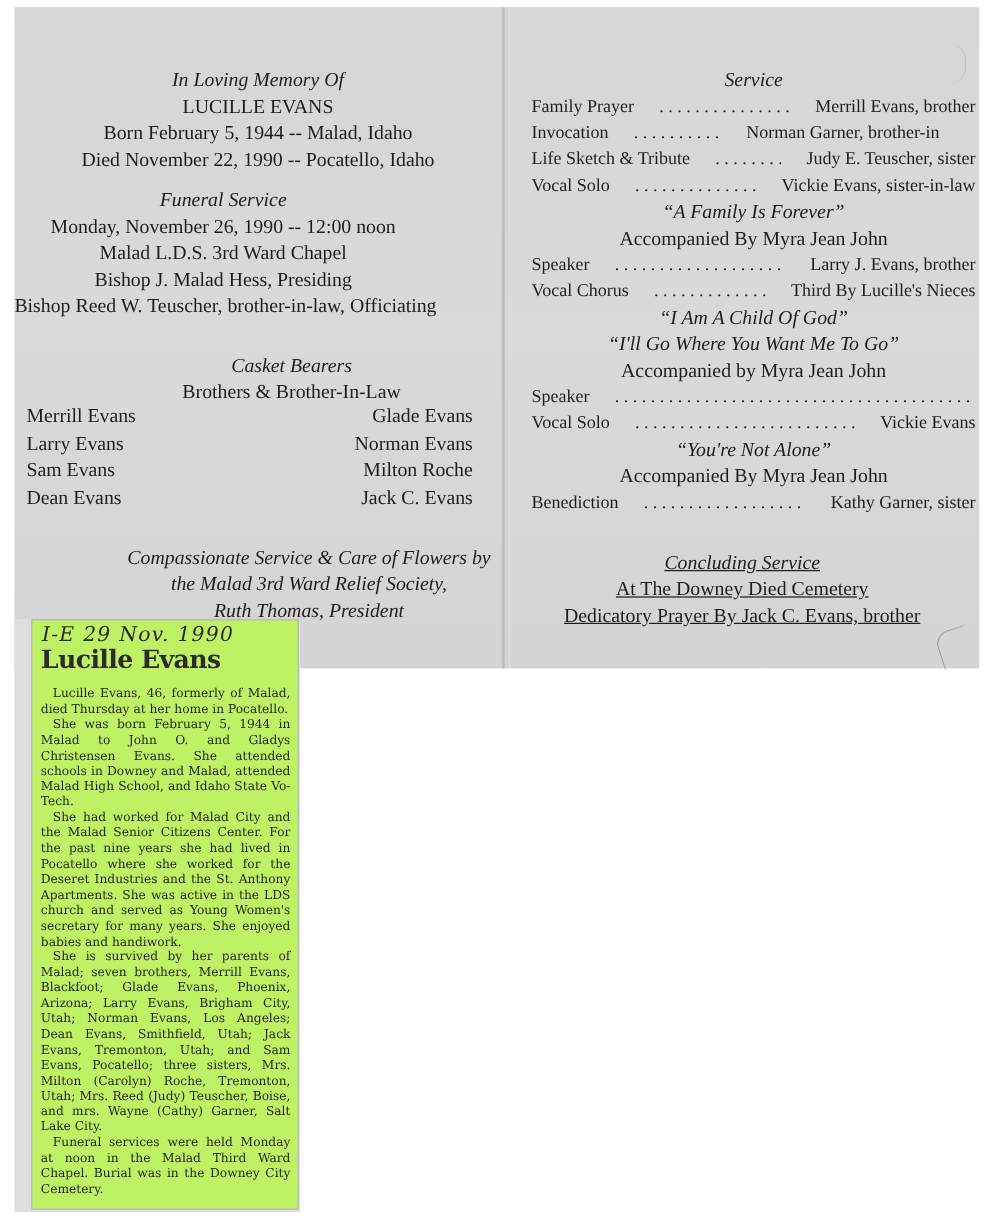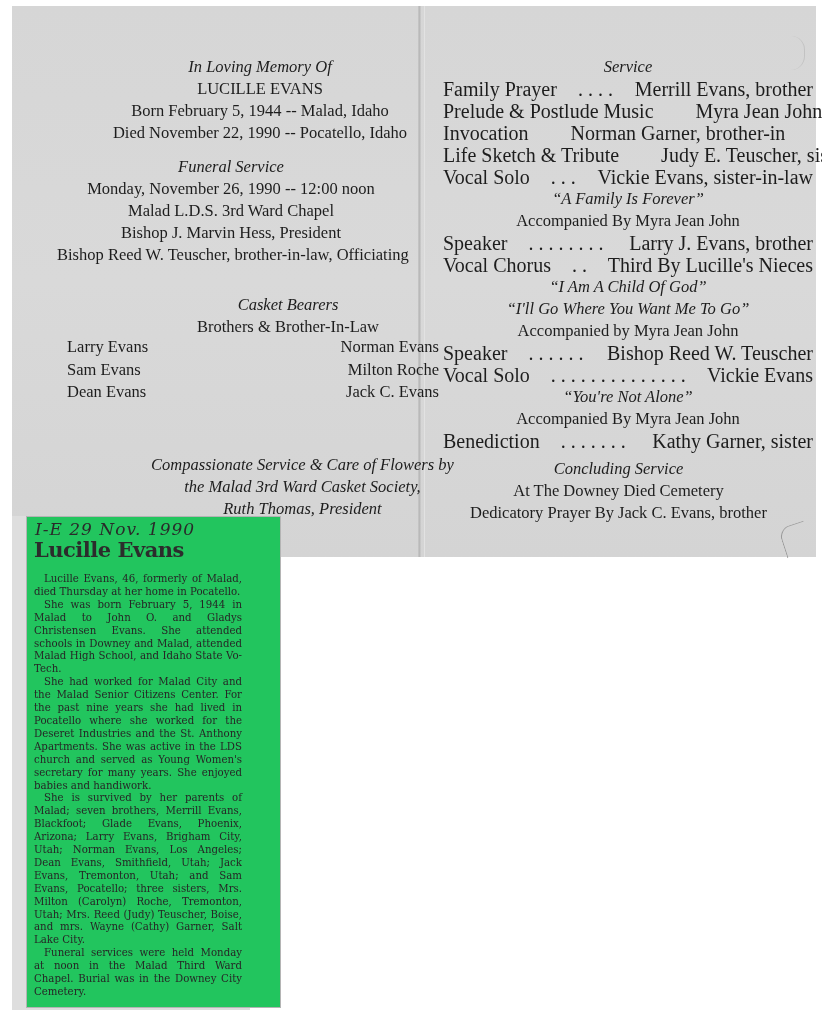--- a/index.html
+++ b/index.html
@@ -5,54 +5,54 @@
     html, body { margin: 0; padding: 0; background: #ffffff; }
     body { width: 822px; height: 1024px; position: relative; overflow: hidden;
            font-family: "Liberation Serif", "DejaVu Serif", serif; color: #1d1d1d; }
 
     .card { position: absolute; left: 12px; top: 6px; width: 804px; height: 551px;
             background: linear-gradient(180deg, #d6d6d6 0%, #d9d9d9 50%, #d4d4d4 100%); }
     .fold { position: absolute; left: 418px; top: 6px; width: 3px; height: 551px;
             background: linear-gradient(90deg, #c8c8c8, #b9b9b9, #cfcfcf); }
     .fold2 { position: absolute; left: 424px; top: 6px; width: 1px; height: 551px; background: #e2e2e2; }
 
-    .panel-left { position: absolute; left: 12px; top: 6px; width: 406px; height: 510px; margin-left: 45px; }
+    .panel-left { position: absolute; left: 12px; top: 6px; width: 406px; height: 510px; }
     .panel-right { position: absolute; left: 421px; top: 6px; width: 395px; height: 712px; }
 
     .center { text-align: center; }
     .ital { font-style: italic; }
     .line { font-size: 16.5px; line-height: 22px; white-space: nowrap; }
 
     
     .memory { position: absolute; top: 50px; left: 0; width: 406px; }
     .funeral { position: absolute; top: 150px; left: 0; width: 348px; }
     .bearers { position: absolute; top: 288px; left: 0; width: 462px; }
     .bearer-grid { position: absolute; top: 330px; left: 10px; width: 372px; }
     .bearer-row { display: flex; justify-content: space-between; font-size: 16.5px; line-height: 22.5px; }
     .flowers { position: absolute; top: 448px; left: 0; width: 491px; }
 
     
     .service { position: absolute; top: 50px; left: 22px; width: 370px; }
-    .prog { display: flex; font-size: 20px; line-height: 22px; white-space: nowrap; gap: 21px; }
+    .prog { display: flex; font-size: 15px; line-height: 22px; white-space: nowrap; gap: 21px; }
     .prog .lbl { flex: 0 0 auto; }
     .prog .dots { flex: 1 1 auto; overflow: hidden; letter-spacing: 2.6px; }
     .prog .dots::before { content: ". . . . . . . . . . . . . . . . . . . . . . . . . . . . . . . . . . . . . . . . . . . . . . . . . . . . . . . . . . . ."; letter-spacing: 0; }
     .prog .who { flex: 0 0 auto; }
-    .concl { position: absolute; top: 452px; left: 0; width: 395px; }
+    .concl { position: absolute; top: 452px; left: 0; width: 395px; text-decoration: underline; }
 
     .tear { position: absolute; left: 782px; top: 524px; width: 26px; height: 30px;
             border-left: 1px solid #9a9a9a; border-top: 1px solid #a5a5a5; border-radius: 12px 0 0 0;
             transform: rotate(-18deg); }
     .tear2 { position: absolute; left: 786px; top: 36px; width: 18px; height: 34px;
              border-right: 1px solid #c2c2c2; border-radius: 0 14px 14px 0; }
 
     
     .clip-back { position: absolute; left: 12px; top: 516px; width: 238px; height: 494px; background: #dedede; }
-    .clip { position: absolute; left: 27px; top: 517px; width: 253px; height: 490px;
-            background: #22c55e; box-shadow: 0 0 0 1px #b4b4b4; }
+    .clip { position: absolute; left: 27px; top: 517px; width: 221px; height: 490px;
+            background: #bef264; box-shadow: 0 0 0 1px #b4b4b4; }
     .clip-hand { position: absolute; left: 8px; top: 2px; font-family: "DejaVu Serif", serif; font-style: italic;
                  font-size: 17px; color: #2a2a2a; letter-spacing: 1px; white-space: nowrap; }
     .clip-title { position: absolute; left: 7px; top: 20px; font-family: "DejaVu Serif", serif; font-weight: bold;
                   font-size: 21px; color: #2c2c2c; letter-spacing: -0.5px; }
     .clip-body { position: absolute; left: 7px; top: 56px; width: 208px; font-family: "DejaVu Serif", serif;
                  font-size: 10.2px; line-height: 12.9px; color: #262626; text-align: justify; }
     .clip-body p { margin: 0; text-indent: 10px; }
   </style>
 </head>
 <body>
@@ -68,63 +68,62 @@
     <div class="line ital">In Loving Memory Of</div>
     <div class="line">LUCILLE EVANS</div>
     <div class="line">Born February 5, 1944 -- Malad, Idaho</div>
     <div class="line">Died November 22, 1990 -- Pocatello, Idaho</div>
   </div>
 
   <div class="funeral center">
     <div class="line ital">Funeral Service</div>
     <div class="line">Monday, November 26, 1990 -- 12:00 noon</div>
     <div class="line">Malad L.D.S. 3rd Ward Chapel</div>
-    <div class="line">Bishop J. Marvin Hess, President</div>
+    <div class="line">Bishop J. Malad Hess, Presiding</div>
     <div class="line">Bishop Reed W. Teuscher, brother-in-law, Officiating</div>
   </div>
 
   <div class="bearers center">
     <div class="line ital">Casket Bearers</div>
     <div class="line">Brothers &amp; Brother-In-Law</div>
   </div>
   <div class="bearer-grid">
+    <div class="bearer-row">
+      <span>Merrill Evans</span>
+      <span>Glade Evans</span>
+    </div>
     <div class="bearer-row">
       <span>Larry Evans</span>
       <span>Norman Evans</span>
     </div>
     <div class="bearer-row">
       <span>Sam Evans</span>
       <span>Milton Roche</span>
     </div>
     <div class="bearer-row">
       <span>Dean Evans</span>
       <span>Jack C. Evans</span>
     </div>
   </div>
 
   <div class="flowers center ital">
     <div class="line">Compassionate Service &amp; Care of Flowers by</div>
-    <div class="line">the Malad 3rd Ward Casket Society,</div>
+    <div class="line">the Malad 3rd Ward Relief Society,</div>
     <div class="line">Ruth Thomas, President</div>
   </div>
 </div>
 
 <div class="panel-right">
   <div class="service">
     <div class="line ital center">Service</div>
 
     <div class="prog">
       <span class="lbl">Family Prayer</span>
       <span class="dots"></span>
       <span class="who">Merrill Evans, brother</span>
-    </div>
-    <div class="prog">
-      <span class="lbl">Prelude &amp; Postlude Music</span>
-      <span class="dots"></span>
-      <span class="who">Myra Jean John</span>
     </div>
     <div class="prog" style="width:340px">
       <span class="lbl">Invocation</span>
       <span class="dots"></span>
       <span class="who">Norman Garner, brother-in</span>
     </div>
     <div class="prog">
       <span class="lbl">Life Sketch &amp; Tribute</span>
       <span class="dots"></span>
       <span class="who">Judy E. Teuscher, sister</span>
@@ -147,21 +146,20 @@
       <span class="dots"></span>
       <span class="who">Third By Lucille's Nieces</span>
     </div>
     <div class="line ital center">“I Am A Child Of God”</div>
     <div class="line ital center">“I'll Go Where You Want Me To Go”</div>
     <div class="line center">Accompanied by Myra Jean John</div>
 
     <div class="prog">
       <span class="lbl">Speaker</span>
       <span class="dots"></span>
-      <span class="who">Bishop Reed W. Teuscher</span>
     </div>
     <div class="prog">
       <span class="lbl">Vocal Solo</span>
       <span class="dots"></span>
       <span class="who">Vickie Evans</span>
     </div>
     <div class="line ital center">“You're Not Alone”</div>
     <div class="line center">Accompanied By Myra Jean John</div>
 
     <div class="prog">

